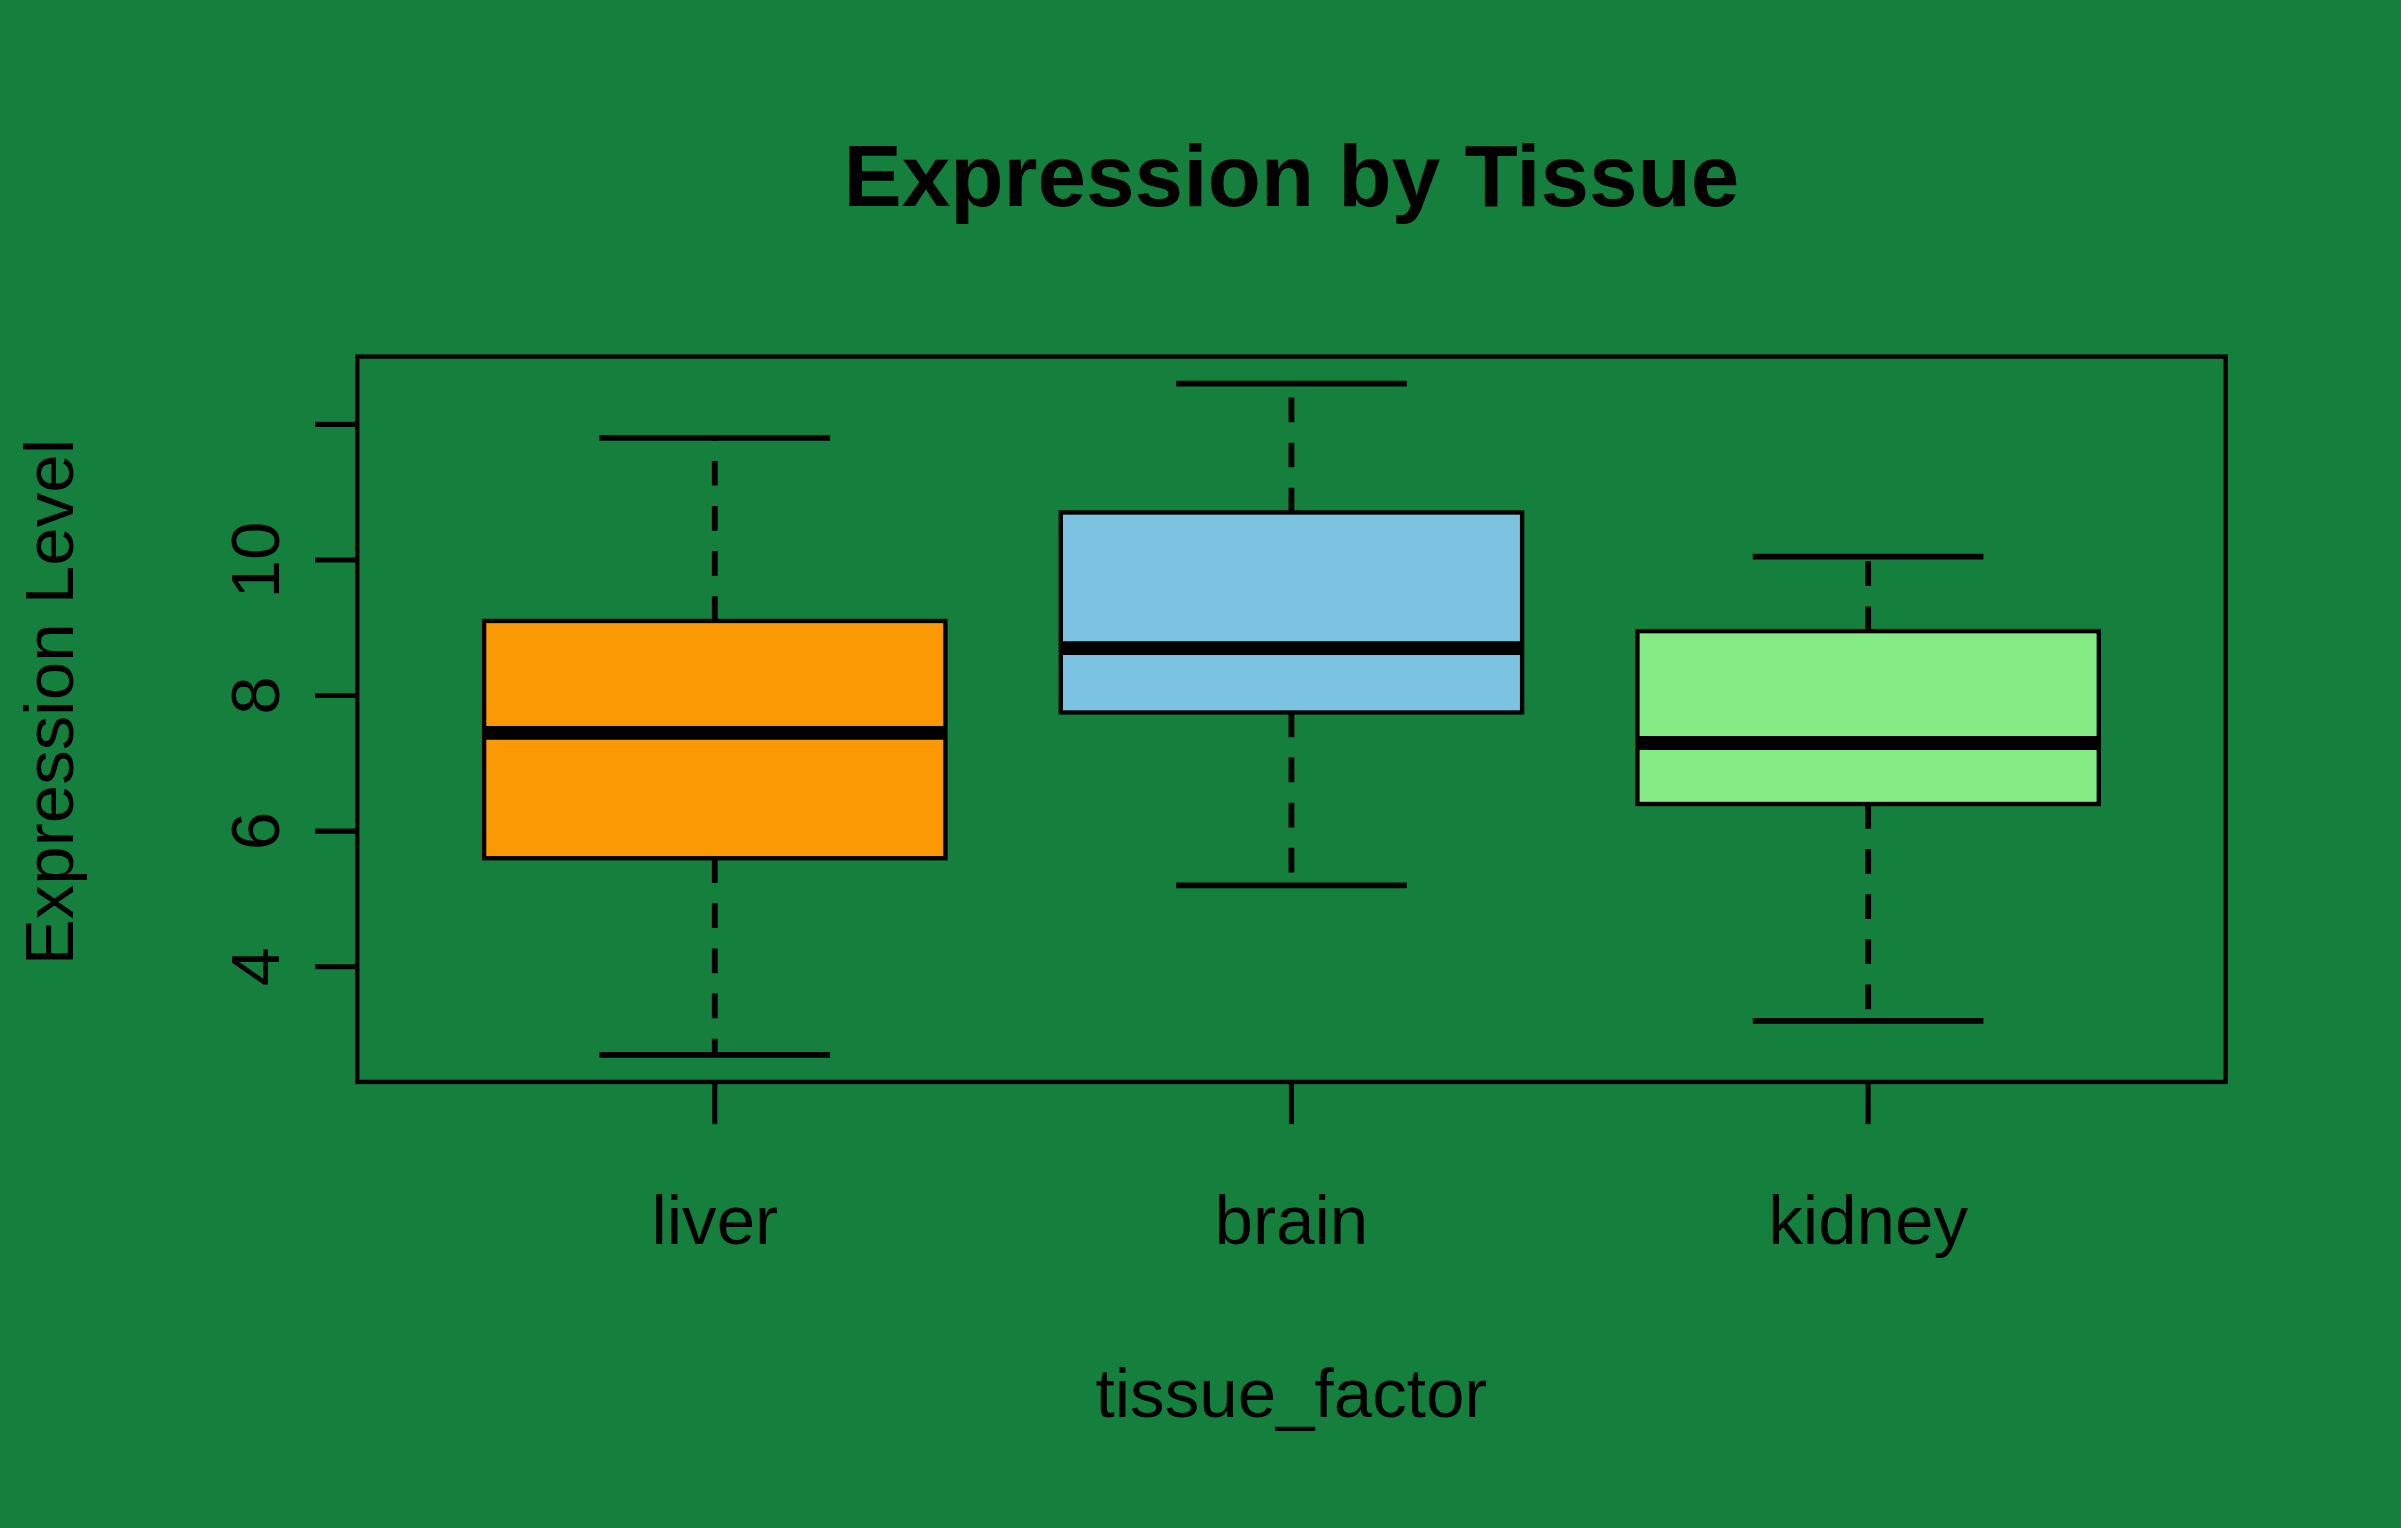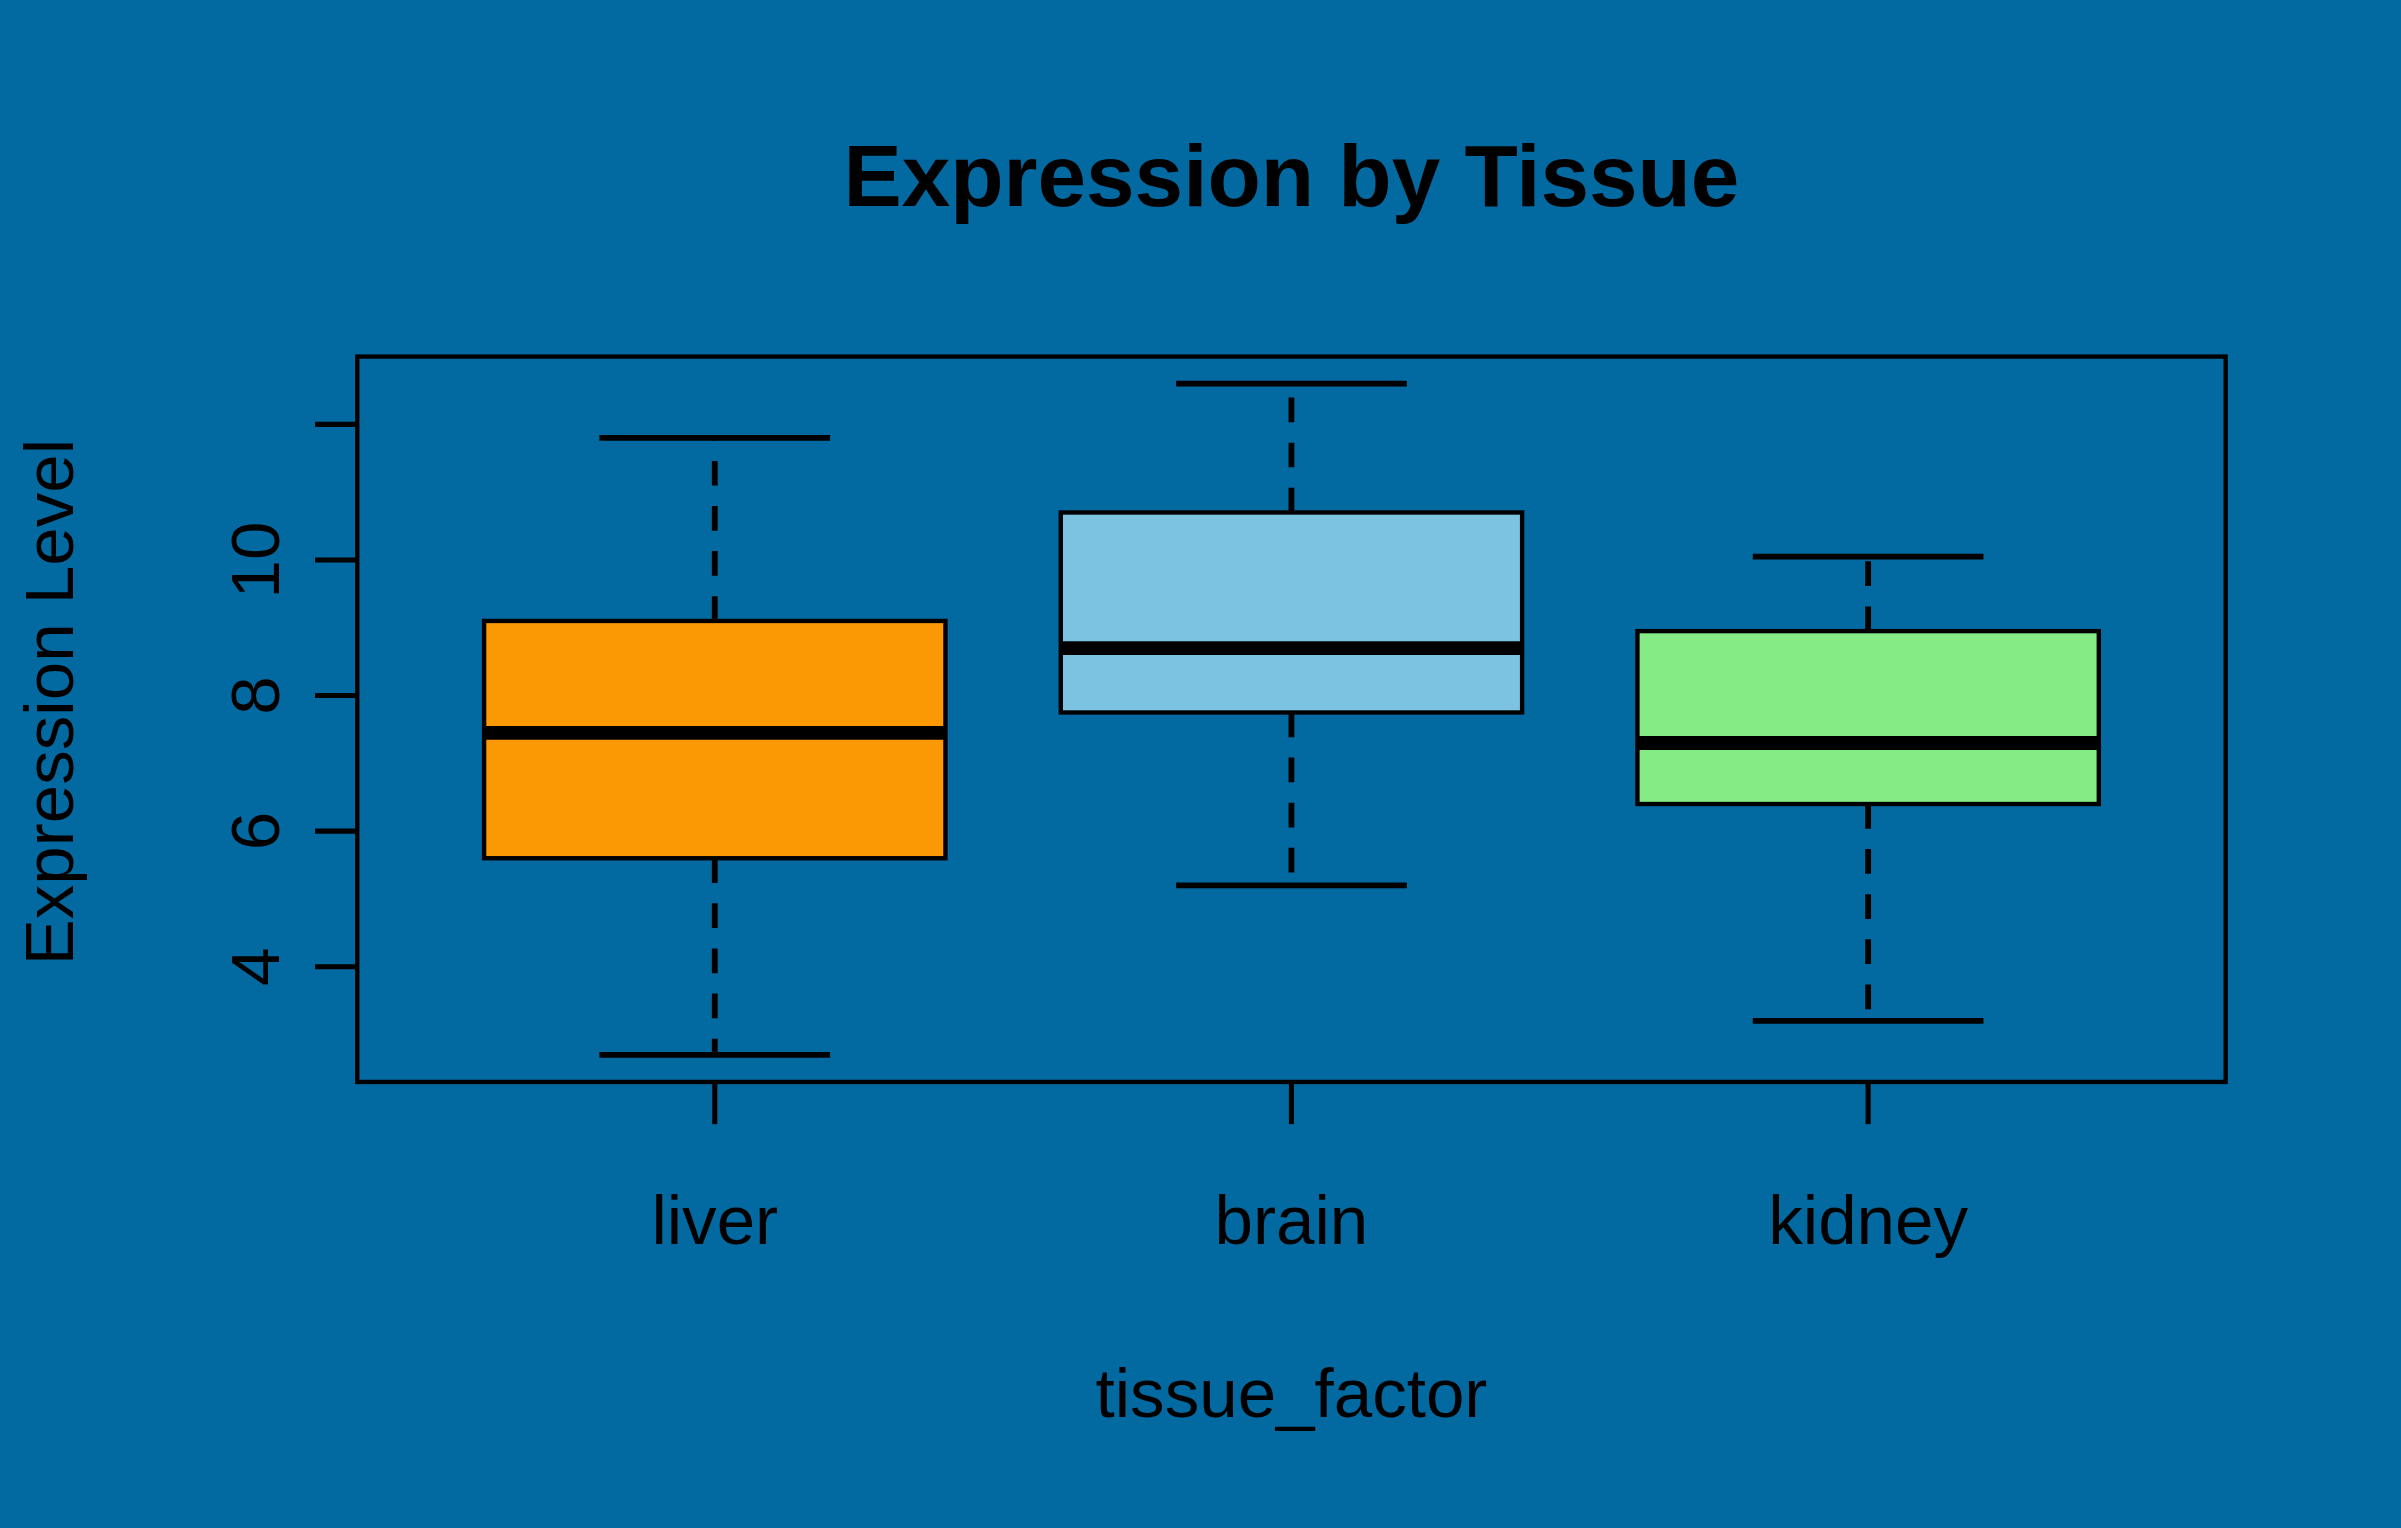--- a/index.html
+++ b/index.html
@@ -1,20 +1,20 @@
 <!DOCTYPE html>
 <html style="font-size:11.6px"><head>
 <meta charset="utf-8">
 <style>
   html, body { margin: 0; padding: 0; background: #ffffff; }
   .figure {
     position: relative;
     width: 2401px;
     height: 1528px;
-    background: #0369a1;
+    background: #15803d;
     font-family: "Liberation Sans", sans-serif;
   }
   svg { position: absolute; left: 0; top: 0; }
   text {
     font-family: "Liberation Sans", sans-serif;
     fill: #000000;
   }
   .title-text { font-size: 120px; font-weight: bold; }
   .axis-label { font-size: 95px; }
   .tick-label { font-size: 95px; }

